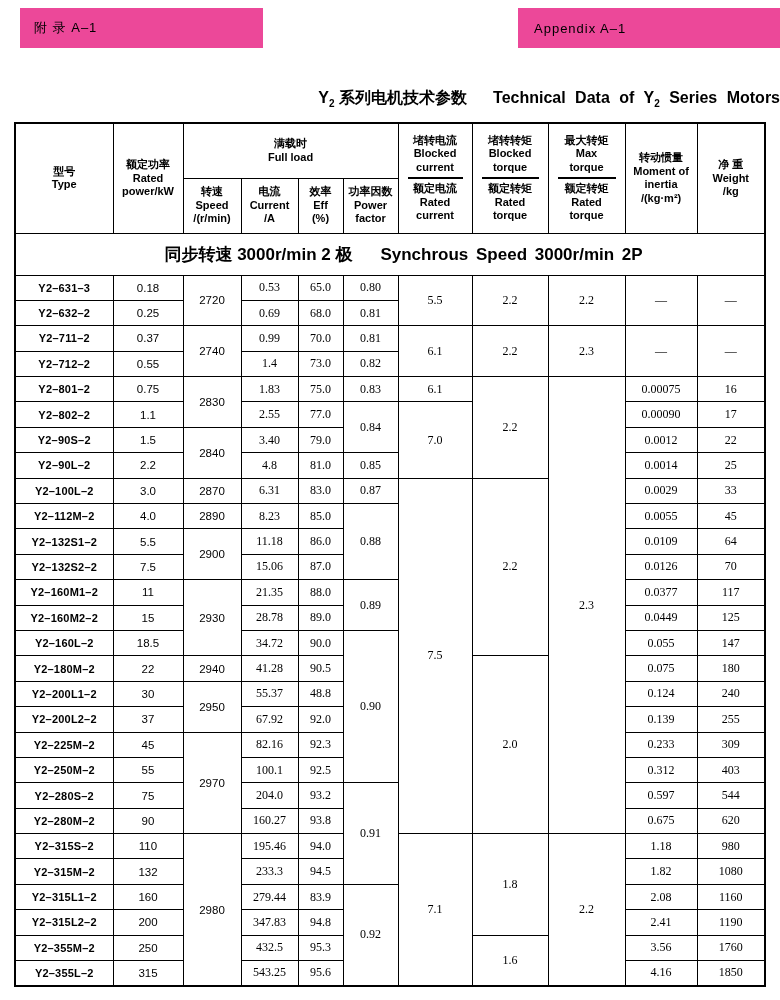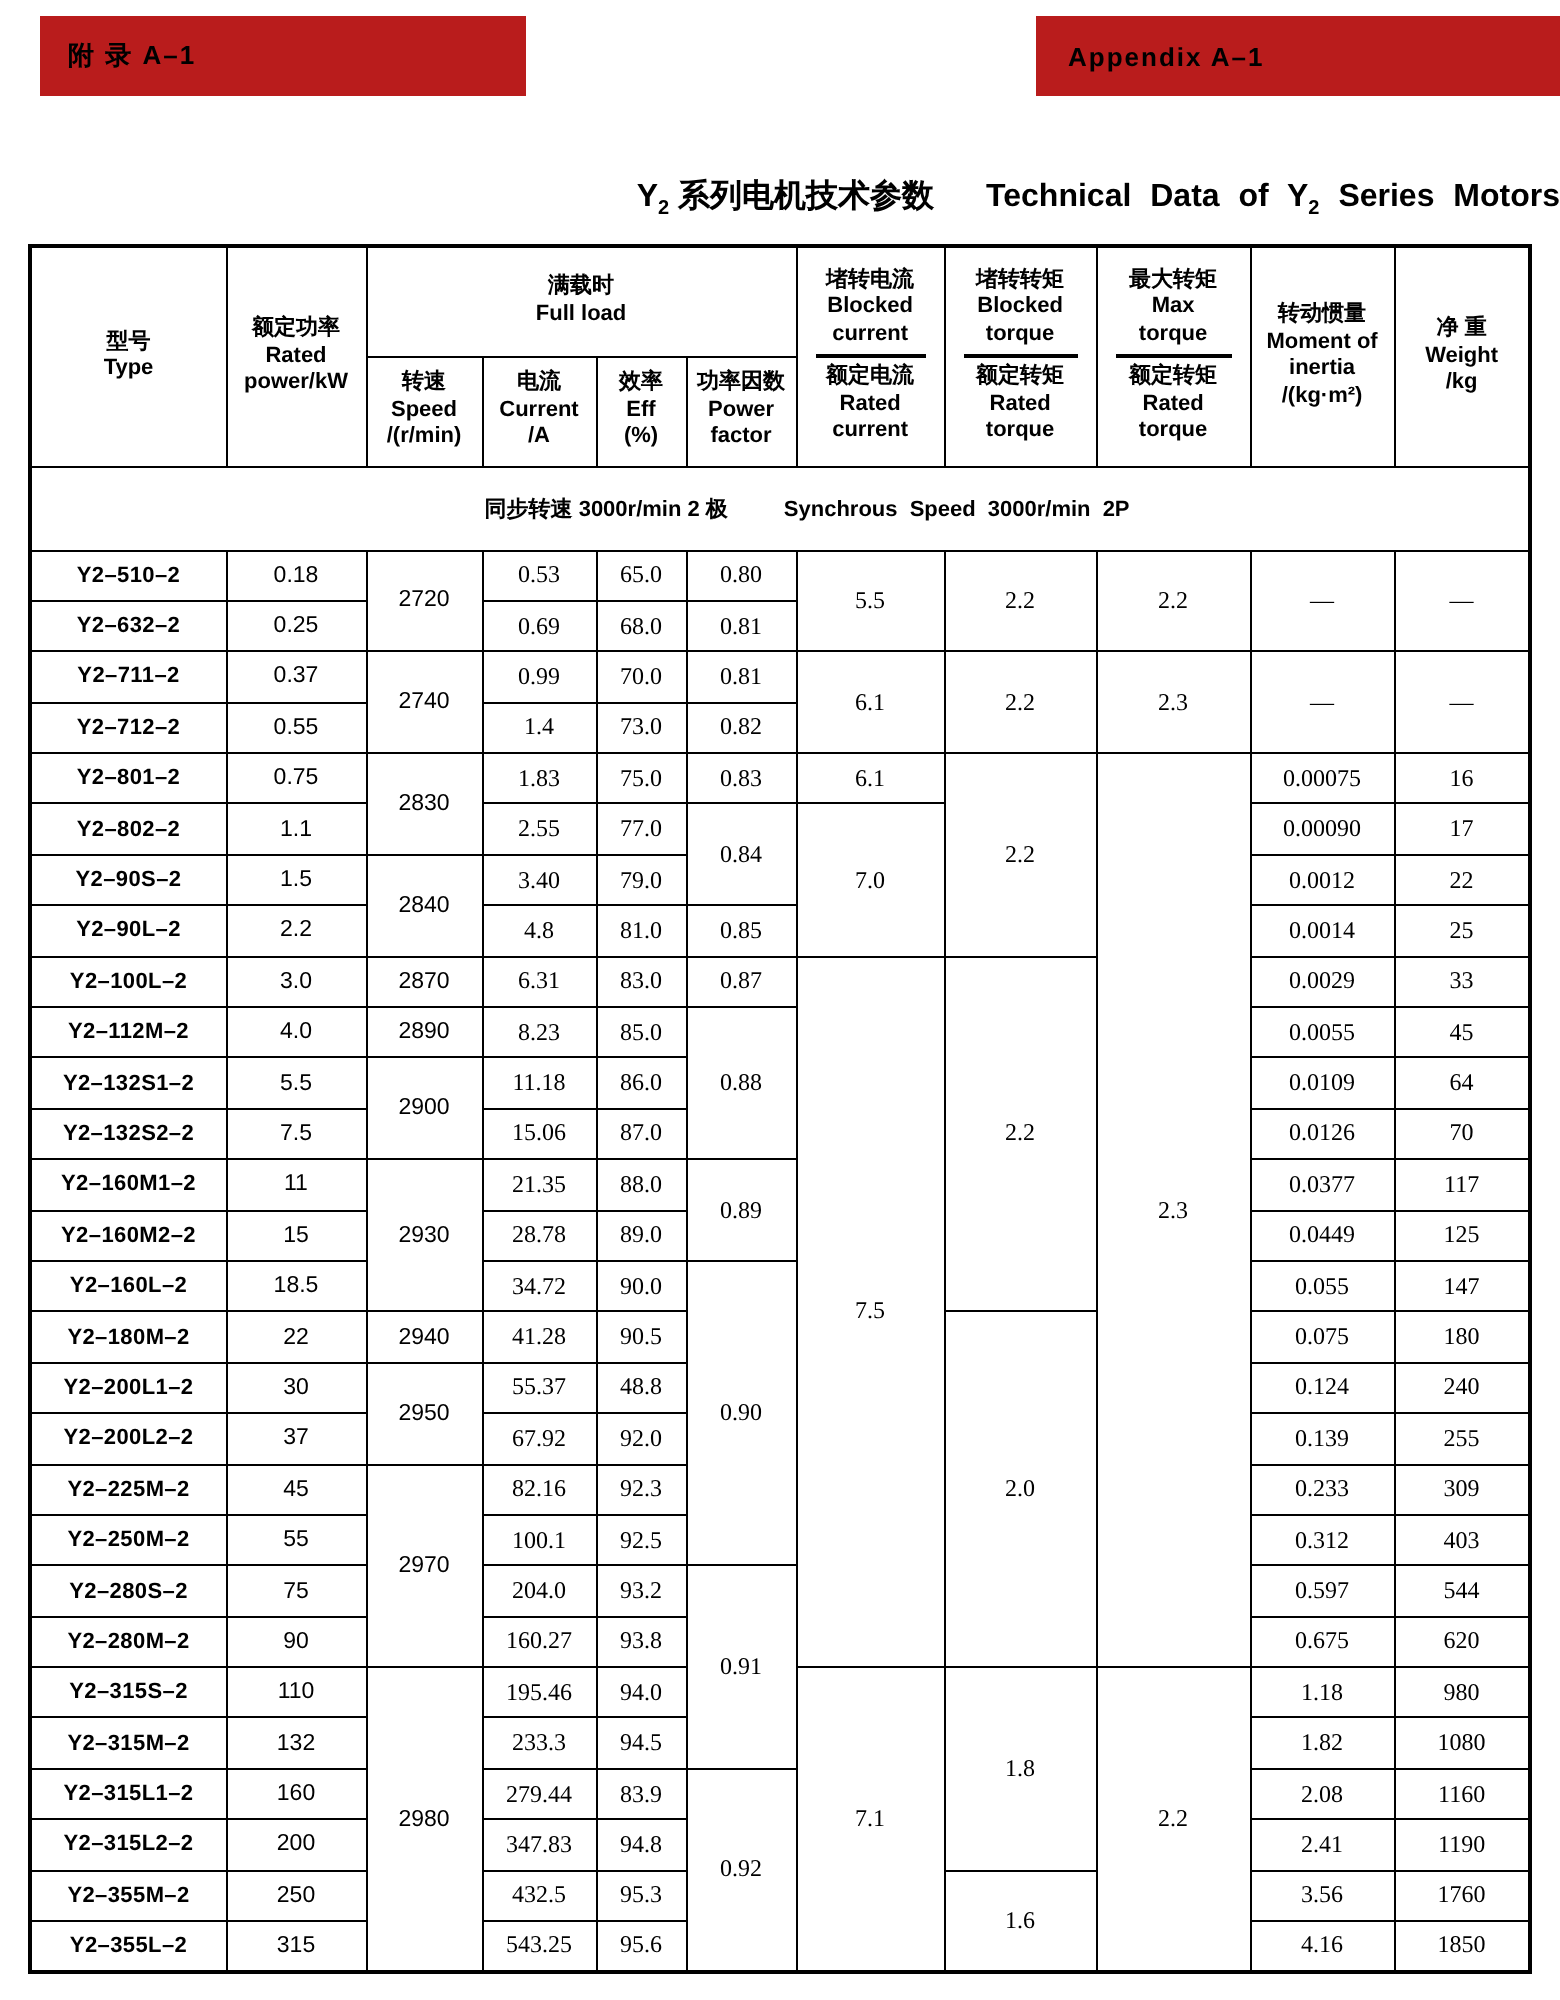--- a/index.html
+++ b/index.html
@@ -4,23 +4,23 @@
 <style>
   html,body{margin:0;padding:0;}
   body{
     width:780px;height:1000px;
     background:#ffffff;color:#000;
     font-family:"Liberation Sans", sans-serif;
     position:relative;overflow:hidden;
   }
   .appendix-box{
     position:absolute;top:8px;height:40px;
-    background:#b91c1c;
+    background:#ec4899;
     display:flex;align-items:center;
-    font-weight:bold;font-size:13px;letter-spacing:1px;
+    font-weight:normal;font-size:13px;letter-spacing:1px;
   }
   #box-left{left:20px;width:243px;padding-left:14px;box-sizing:border-box;}
   #box-right{left:518px;width:267px;padding-left:16px;box-sizing:border-box;}
   .page-title{
     position:absolute;top:88px;left:0;width:100%;
     text-align:right;font-weight:bold;font-size:16px;
   }
   .page-title sub{font-size:10px;}
   .title-en{margin-left:26px;word-spacing:5px;}
   .tbl-wrap{position:absolute;left:14px;top:122px;}
@@ -29,21 +29,21 @@
     border:2px solid #000;
   }
   .data-table th,.data-table td{
     border:1px solid #000;text-align:center;vertical-align:middle;
     padding:0;overflow:hidden;
   }
   thead th{font-size:11px;font-weight:bold;line-height:13.5px;}
   thead tr.h1{height:55px;}
   thead tr.h2{height:55px;}
   .frac-bar{border-top:2px solid #000;height:0;margin:3px 9px;}
-  tr.section-row td{height:41px;font-weight:bold;font-size:11px;padding-left:27px;}
+  tr.section-row td{height:41px;font-weight:bold;font-size:17px;padding-left:27px;}
   .sec-en{margin-left:28px;word-spacing:3px;}
   tbody tr{height:25.4px;}
   td.c0{font-weight:bold;font-size:11px;letter-spacing:0.2px;}
   td.c1,td.c2{font-size:11.5px;}
   td.c3,td.c4,td.c5,td.c6,td.c7,td.c8,td.c9,td.c10{
     font-family:"Liberation Serif", serif;font-size:12px;
   }
 </style>
 </head>
 <body>
@@ -145,21 +145,21 @@
         <div>Power</div>
         <div>factor</div>
       </th>
     </tr>
   </thead>
   <tbody>
     <tr class="section-row">
       <td colspan="11"><span>同步转速 3000r/min 2 极</span><span class="sec-en">Synchrous Speed 3000r/min 2P</span></td>
     </tr>
   <tr>
-          <td class="c0">Y2–510–2</td>
+          <td class="c0">Y2–631–3</td>
           <td class="c1">0.18</td>
           <td class="c2" rowspan="2">2720</td>
           <td class="c3">0.53</td>
           <td class="c4">65.0</td>
           <td class="c5">0.80</td>
           <td class="c6" rowspan="2">5.5</td>
           <td class="c7" rowspan="2">2.2</td>
           <td class="c8" rowspan="2">2.2</td>
           <td class="c9" rowspan="2">—</td>
           <td class="c10" rowspan="2">—</td>

